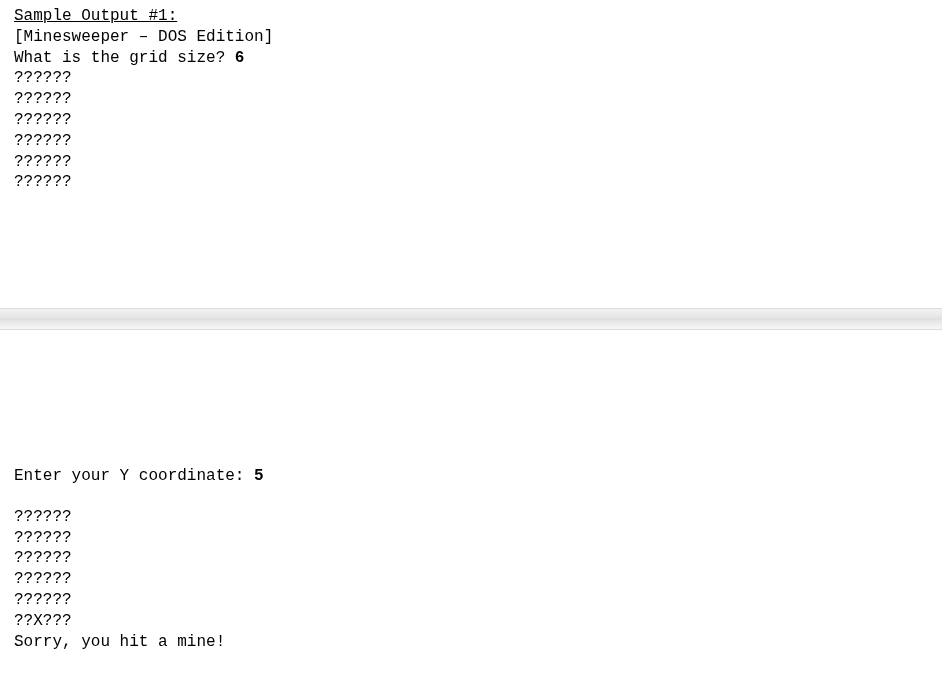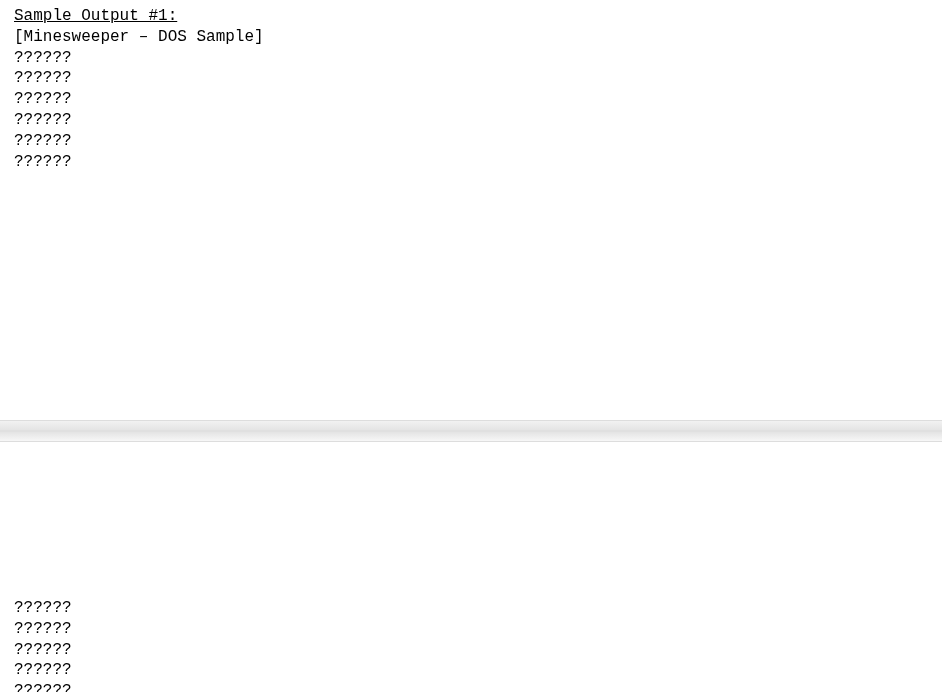--- a/index.html
+++ b/index.html
@@ -14,21 +14,21 @@
       line-height: 1.3;
       color: #000000;
       width: 942px;
       height: 693px;
       overflow: hidden;
     }
     .page-section {
       padding: 6px 14px;
     }
     .page-top {
-      height: 420px;
+      height: 308px;
     }
     .page-divider {
       width: 100%;
       height: 22px;
       background: linear-gradient(to bottom, #f2f2f2 0%, #e4e4e4 45%, #dcdcdc 50%, #e4e4e4 55%, #f7f7f7 100%);
       border-top: 1px solid #dddddd;
       border-bottom: 1px solid #dddddd;
     }
     .heading {
       text-decoration: underline;
@@ -44,34 +44,40 @@
     }
     .spacer-small {
       height: 20px;
     }
   </style>
 </head>
 <body>
 
 <div class="page-section page-top">
   <div class="heading">Sample Output #1:</div>
-  <div>[Minesweeper – DOS Sample]</div>
+  <div>[Minesweeper – DOS Edition]</div>
+  <div>
+    <span>What is the grid size? </span><span class="bold-inline">6</span>
+  </div>
   <div class="pre-line">??????</div>
   <div class="pre-line">??????</div>
   <div class="pre-line">??????</div>
   <div class="pre-line">??????</div>
   <div class="pre-line">??????</div>
   <div class="pre-line">??????</div>
 </div>
 
 <div class="page-divider"></div>
 
 <div class="page-section">
   <div class="spacer-large"></div>
 
+  <div>
+    <span>Enter your Y coordinate: </span><span class="bold-inline">5</span>
+  </div>
 
   <div class="spacer-small"></div>
 
   <div class="pre-line">??????</div>
   <div class="pre-line">??????</div>
   <div class="pre-line">??????</div>
   <div class="pre-line">??????</div>
   <div class="pre-line">??????</div>
   <div class="pre-line">??X???</div>
   <div>Sorry, you hit a mine!</div>

